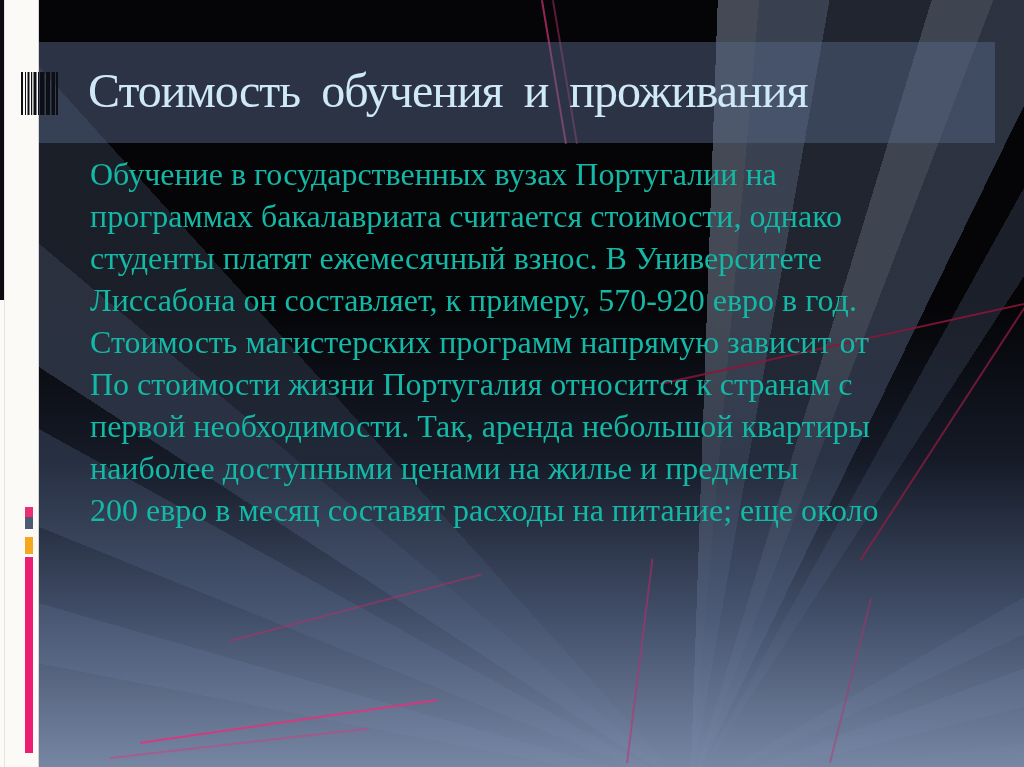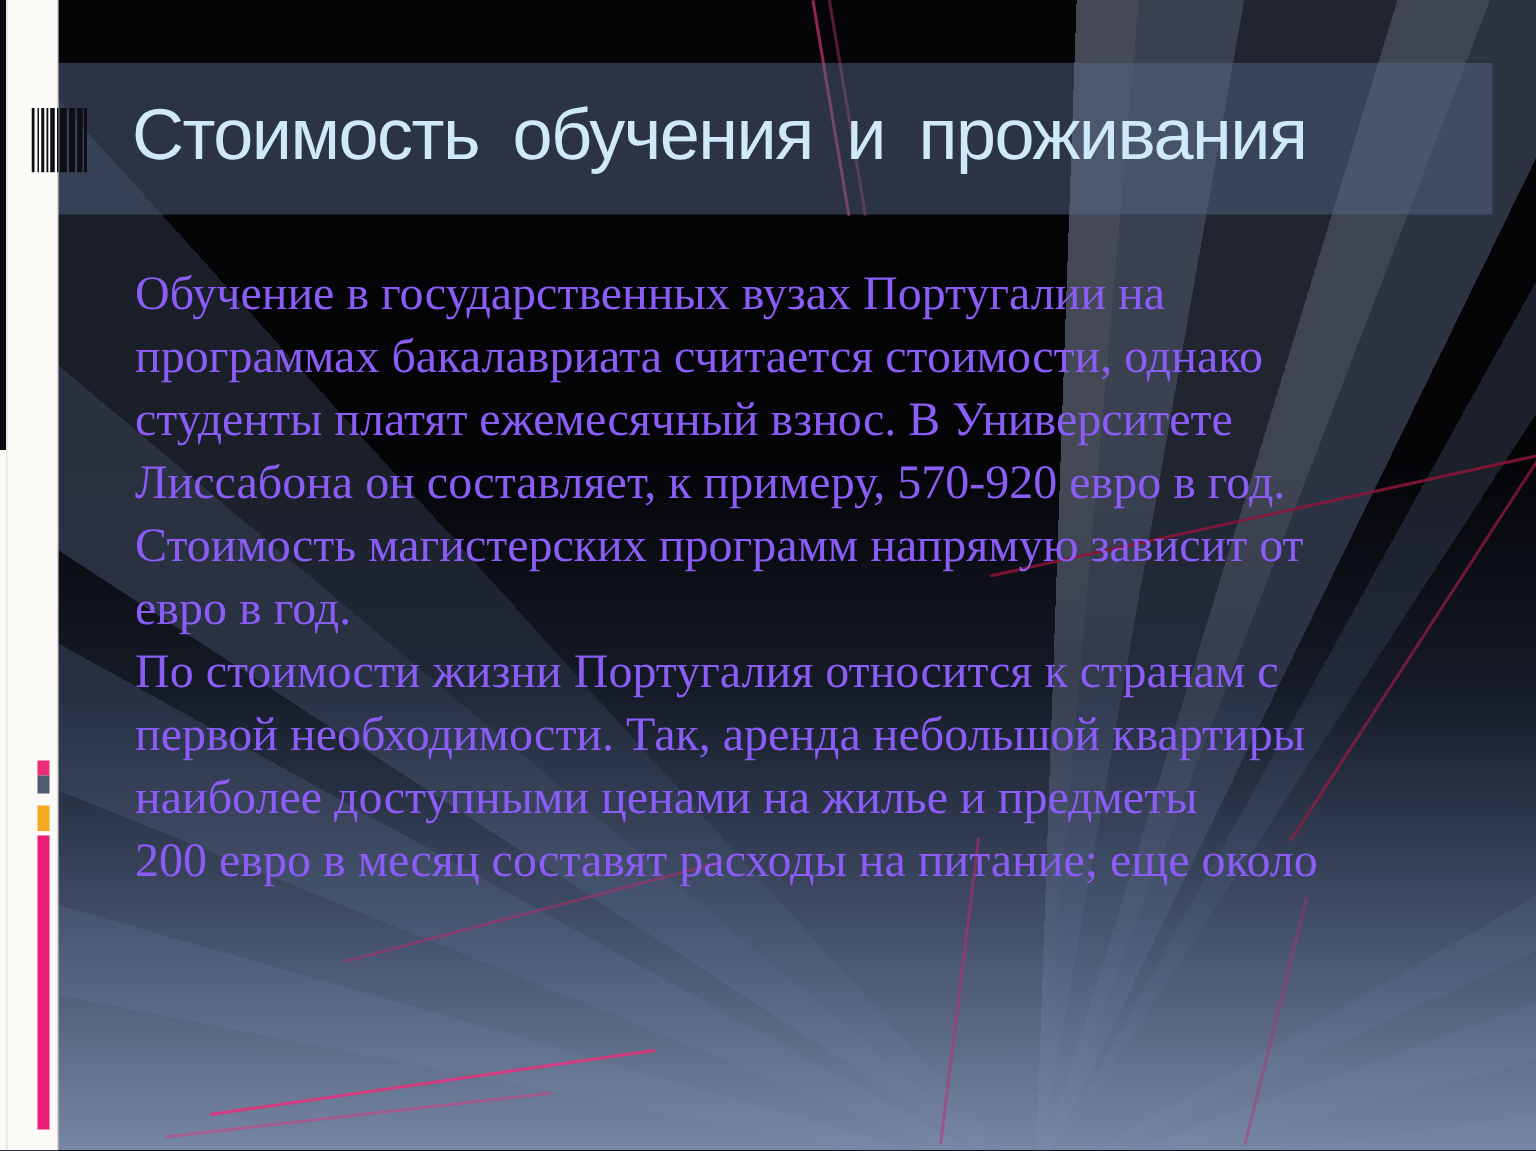--- a/index.html
+++ b/index.html
@@ -69,21 +69,21 @@
   
   .barcode{position:absolute; left:21px; top:72px; z-index:5;}
   
   .title-band{
     position:absolute; left:38px; top:42px; width:957px; height:101px; z-index:2;
     background:rgba(88,104,136,0.47);
     display:flex; align-items:center;
   }
   .title-band h1{
     margin:0; padding:0 0 4px 50px;
-    font-family:Liberation Sans, sans-serif;
+    font-family:Liberation Serif, serif;
     font-weight:normal;
     font-size:48px; letter-spacing:-1px; word-spacing:10px;
     white-space:nowrap;
   }
   
   .body-text{
     position:absolute; left:90px; top:153px; width:868px; z-index:5;
     font-size:32px; line-height:42px;
   }
   .body-text p{margin:0; padding:0;}
@@ -126,29 +126,28 @@
     <rect x="6.5" y="0" width="2" height="43" fill="#0e0f14"></rect>
     <rect x="10" y="0" width="1.2" height="43" fill="#0e0f14"></rect>
     <rect x="12.5" y="0" width="3" height="43" fill="#0e0f14"></rect>
     <rect x="17" y="0" width="1" height="43" fill="#0e0f14"></rect>
     <rect x="19" y="0" width="4.5" height="43" fill="#0e0f14"></rect>
     <rect x="25" y="0" width="4" height="43" fill="#0e0f14"></rect>
     <rect x="30.5" y="0" width="3.5" height="43" fill="#0e0f14"></rect>
     <rect x="35" y="0" width="2" height="43" fill="#0e0f14"></rect>
   </svg>
 
-  <div class="body-text" style="color:#8b5cf6;margin-top:21px;">
+  <div class="body-text" style="color:#14b8a6;">
     <p>
       </p>
       <div class="line">Обучение в государственных вузах Португалии на</div>
       <div class="line">программах бакалавриата считается стоимости, однако</div>
       <div class="line">студенты платят ежемесячный взнос. В Университете</div>
       <div class="line">Лиссабона он составляет, к примеру, 570-920 евро в год.</div>
       <div class="line">Стоимость магистерских программ напрямую зависит от</div>
-      <div class="line">евро в год.</div>
     <p></p>
     <p>
       </p>
       <div class="line">По стоимости жизни Португалия относится к странам с</div>
       <div class="line">первой необходимости. Так, аренда небольшой квартиры</div>
       <div class="line">наиболее доступными ценами на жилье и предметы</div>
       <div class="line">200 евро в месяц составят расходы на питание; еще около</div>
     <p></p>
   </div>
 

